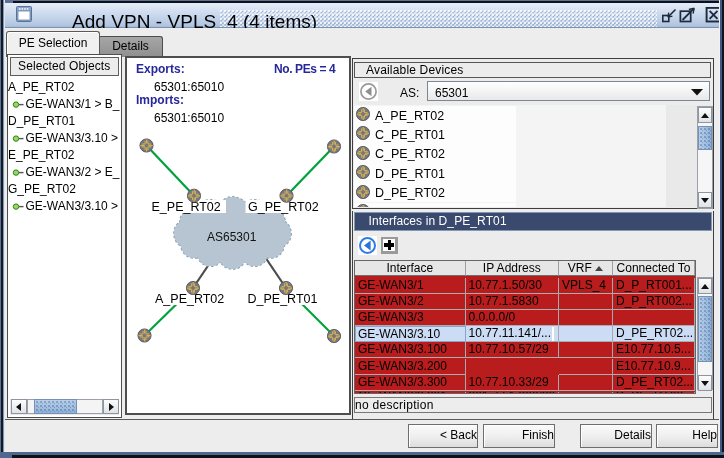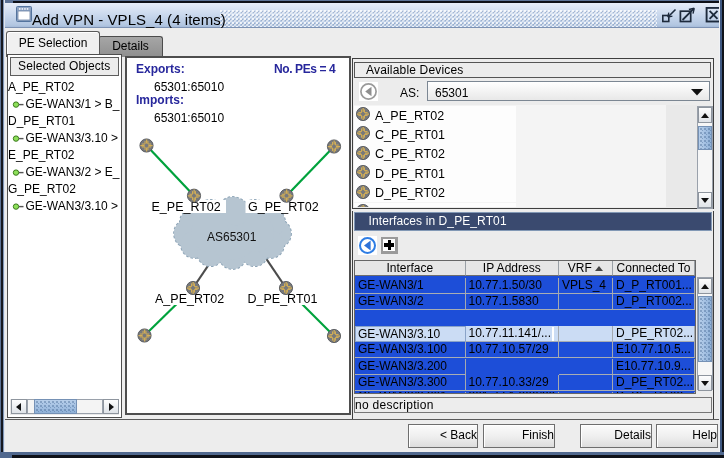--- a/index.html
+++ b/index.html
@@ -17,21 +17,21 @@
 
 #title{left:5px;top:3px;width:714px;height:24px;
  background:linear-gradient(180deg,#e6edf8 0%,#ccdaee 45%,#b2c6e1 92%,#a5bbd9 100%);
  border-bottom:1px solid #7d92b3;}
 #bumps{left:215px;top:7px;width:437px;height:17px;
  background-image:radial-gradient(circle at 1px 1px,rgba(255,255,255,.8) 0 .8px,transparent 1px),
  radial-gradient(circle at 3px 3px,rgba(255,255,255,.55) 0 .8px,transparent 1px),
  radial-gradient(circle at 2px 2px,rgba(120,142,178,.5) 0 .8px,transparent 1px),
  radial-gradient(circle at 4px 4px,rgba(120,142,178,.35) 0 .8px,transparent 1px);
  background-size:4px 4px;}
-#titletext{left:27px;top:7.5px;font-size:15px;font-weight:normal;letter-spacing:0.05px;white-space:nowrap;}
+#titletext{left:27px;top:7.5px;font-size:19px;font-weight:normal;letter-spacing:0.05px;white-space:nowrap;padding-left:40px;}
 
 #content{left:5px;top:28px;width:714px;height:424px;background:#ededed;}
 
 .tab-active{left:1px;top:3px;width:92px;height:25px;background:#f0f0f0;
  border:1px solid #5a5a5a;border-bottom:none;border-radius:3px 3px 0 0;
  box-shadow:inset 1px 1px 0 #fff;}
 .tab-inactive{left:93px;top:8px;width:63px;height:20px;background:linear-gradient(180deg,#a6a6a6,#8f8f8f);
  border:1px solid #4c4c4c;border-bottom:none;border-radius:3px 3px 0 0;}
 .tabtx{position:absolute;top:4px;width:100%;text-align:center;}
 
@@ -58,21 +58,21 @@
 #rtopheader{left:1px;top:2.5px;width:357px;height:16px;background:#ececec;border:1px solid #555;box-sizing:border-box;line-height:14px;padding-left:11px;}
 #combo{left:74px;top:22px;width:283px;height:20px;background:linear-gradient(180deg,#fff,#e8e8e8);border:1px solid #7c8793;box-sizing:border-box;}
 #devlist{left:1px;top:46px;width:343px;height:102px;background:#e9e9e9;overflow:hidden;}
 #devband1{position:absolute;left:0;top:0;width:312px;height:102px;background:#f4f4f4;}
 .drow{position:absolute;left:0;height:19.4px;}
 .dcell{position:absolute;left:0;top:0;height:19.4px;width:162px;background:#fdfdfd;}
 .dtxt{position:absolute;left:21px;top:3px;white-space:nowrap;font-size:12.5px;}
 #rbot{left:352px;top:211px;width:362px;height:209px;border-left:1.5px solid #3e3e3e;border-right:1.5px solid #3e3e3e;border-bottom:1.5px solid #3e3e3e;background:#ececec;box-sizing:border-box;}
 #ifheader{left:0.5px;top:1px;width:358px;height:19px;background:#3a4a6f;border:1px solid #8298b5;box-sizing:border-box;color:#fff;line-height:17px;padding-left:14px;}
 
-#tbl{left:1px;top:49px;width:341.5px;height:134px;background:#1d4ed8;border:1px solid #666;box-sizing:border-box;overflow:hidden;}
+#tbl{left:1px;top:49px;width:341.5px;height:134px;background:#b91c1c;border:1px solid #666;box-sizing:border-box;overflow:hidden;}
 .th{position:absolute;top:0;height:15px;background:#e6e6e6;border-right:1px solid #9aa0a6;border-bottom:1.5px solid #6e6e6e;box-sizing:border-box;text-align:center;line-height:14px;}
 .tr{position:absolute;left:0;width:340px;height:16.2px;}
 .td{position:absolute;top:0;height:16.2px;border-right:1px solid #a4a9af;border-bottom:1px solid #a8adb3;box-sizing:border-box;white-space:nowrap;overflow:hidden;padding:1.2px 0 0 3px;line-height:13px;}
 
 .btn{position:absolute;height:24px;background:linear-gradient(180deg,#fbfbfb 0,#eee 55%,#ddd 100%);
  border:1px solid #6e6e6e;box-sizing:border-box;text-align:right;line-height:21px;
  box-shadow:inset 1px 1px 0 #fff;}
 #sep{left:5px;top:418.5px;width:714px;height:1.5px;background:#5a5a5a;}
 </style></head>
 <body>
@@ -368,20 +368,26 @@
         <div class="td" style="left:110.5px;width:93.5px">10.77.1.50/30</div>
         <div class="td" style="left:204px;width:54px">VPLS_4</div>
         <div class="td" style="left:258px;width:82px">D_P_RT001...</div>
       </div>
   <div class="tr" style="top:32.7px">
         <div class="td" style="left:0;width:110.5px">GE-WAN3/2</div>
         <div class="td" style="left:110.5px;width:93.5px">10.77.1.5830</div>
         <div class="td" style="left:204px;width:54px"></div>
         <div class="td" style="left:258px;width:82px">D_P_RT002...</div>
       </div>
+  <div class="tr" style="top:48.9px">
+        <div class="td" style="left:0;width:110.5px">GE-WAN3/3</div>
+        <div class="td" style="left:110.5px;width:93.5px">0.0.0.0/0</div>
+        <div class="td" style="left:204px;width:54px"></div>
+        <div class="td" style="left:258px;width:82px"></div>
+      </div>
   <div class="tr" style="top:65.1px;background:#cbdcf4">
         <div class="td" style="left:0;width:110.5px;border:1.5px solid #8aa3c8;padding:1px 0 0 2px">GE-WAN3/3.10</div>
         <div class="td" style="left:110.5px;width:93.5px">10.77.11.141/...</div>
         <div class="td" style="left:204px;width:54px"></div>
         <div class="td" style="left:258px;width:82px">D_PE_RT02...</div>
         <div class="abs" style="left:197px;top:1px;width:2px;height:14px;background:#fff"></div>
       </div>
   <div class="tr" style="top:81.3px">
         <div class="td" style="left:0;width:110.5px">GE-WAN3/3.100</div>
         <div class="td" style="left:110.5px;width:93.5px">10.77.10.57/29</div>

